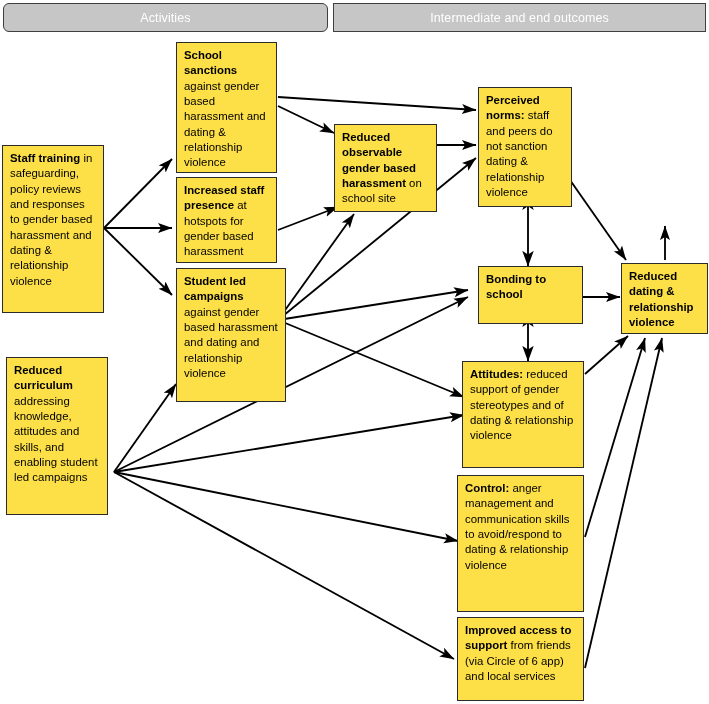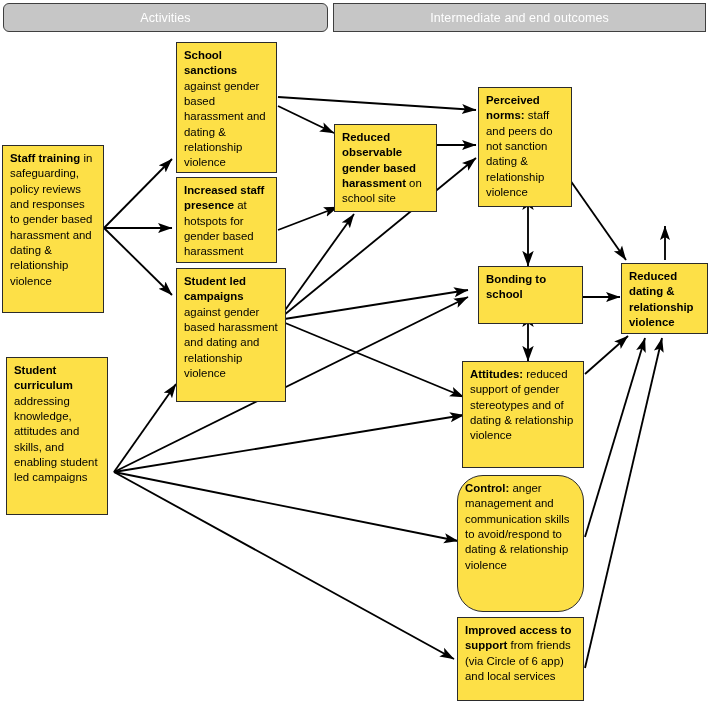--- a/index.html
+++ b/index.html
@@ -110,21 +110,21 @@
       <line x1="528" y1="207" x2="528" y2="266"></line>
       <line x1="528" y1="324" x2="528" y2="361"></line>
     </g>
   </svg>
 
   <div class="box" style="left:2px;top:145px;width:102px;height:168px;">
     <span class="t"><b>Staff training</b><span> in safeguarding, policy reviews and responses to gender based harassment and dating &amp; relationship violence</span></span>
   </div>
 
   <div class="box" style="left:6px;top:357px;width:102px;height:158px;">
-    <span class="t"><b>Student curriculum</b><span> addressing knowledge, attitudes and skills, and enabling student led campaigns</span></span>
+    <span class="t"><b>Reduced curriculum</b><span> addressing knowledge, attitudes and skills, and enabling student led campaigns</span></span>
   </div>
 
   <div class="box" style="left:176px;top:42px;width:101px;height:131px;">
     <span class="t"><b>School sanctions</b><span> against gender based harassment and dating &amp; relationship violence</span></span>
   </div>
 
   <div class="box" style="left:176px;top:177px;width:101px;height:86px;">
     <span class="t"><b>Increased staff presence</b><span> at hotspots for gender based harassment</span></span>
   </div>
 
@@ -141,21 +141,21 @@
   </div>
 
   <div class="box" style="left:462px;top:361px;width:122px;height:107px;">
     <span class="t"><b>Attitudes:</b><span> reduced support of gender stereotypes and of dating &amp; relationship violence</span></span>
   </div>
 
   <div class="box" style="left:478px;top:266px;width:105px;height:58px;">
     <span class="t"><b>Bonding to school</b><span></span></span>
   </div>
 
-  <div class="box" style="left:457px;top:475px;width:127px;height:137px;border-radius:26px;">
+  <div class="box" style="left:457px;top:475px;width:127px;height:137px;">
     <span class="t"><b>Control:</b><span> anger management and communication skills to avoid/respond to dating &amp; relationship violence</span></span>
   </div>
 
   <div class="box" style="left:457px;top:617px;width:127px;height:84px;">
     <span class="t"><b>Improved access to support</b><span> from friends (via Circle of 6 app) and local services</span></span>
   </div>
 
 
   <div class="box" style="left:621px;top:263px;width:87px;height:71px;">
     <span class="t"><b>Reduced dating &amp; relationship violence</b><span></span></span>

